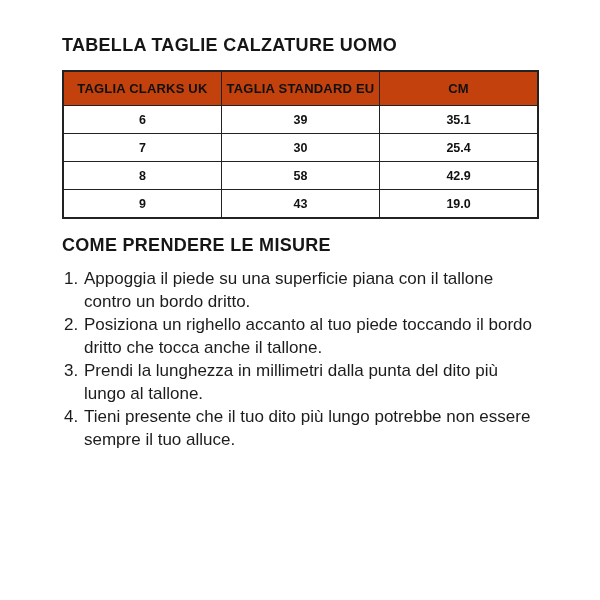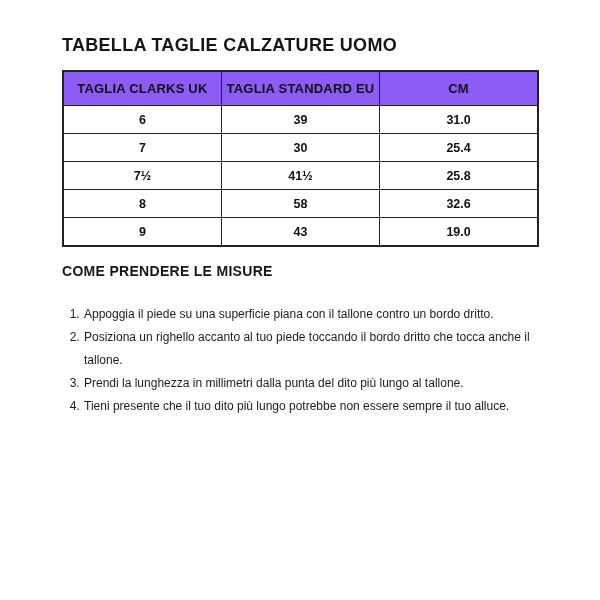--- a/index.html
+++ b/index.html
@@ -31,43 +31,43 @@
     border: 2px solid #222222;
   }
   table.size-table th,
   table.size-table td {
     border: 1px solid #222222;
     text-align: center;
     vertical-align: middle;
     font-weight: bold;
   }
   table.size-table th {
-    background: #8b5cf6;
+    background: #c2410c;
     height: 35px;
     font-size: 13px;
     letter-spacing: 0.2px;
   }
   table.size-table td {
     height: 28px;
     font-size: 12.5px;
     background: #ffffff;
   }
   .section-title {
-    font-size: 14px;
+    font-size: 18px;
     font-weight: bold;
     letter-spacing: 0.3px;
     line-height: 1.1;
     margin-top: 17px;
-    margin-bottom: 24px;
+    margin-bottom: 11px;
     color: #161616;
   }
   ol.instructions {
     list-style-position: outside;
     padding-left: 21px;
-    font-size: 12px;
+    font-size: 17px;
     line-height: 23px;
     color: #1c1c1c;
     width: 478px;
   }
   ol.instructions li { padding-left: 1px; }
 </style>
 </head>
 <body>
 
 <div class="page">
@@ -79,36 +79,31 @@
       <tr>
         <th>TAGLIA CLARKS UK</th>
         <th>TAGLIA STANDARD EU</th>
         <th>CM</th>
       </tr>
     </thead>
     <tbody>
       <tr>
         <td>6</td>
         <td>39</td>
-        <td>31.0</td>
+        <td>35.1</td>
       </tr>
       <tr>
         <td>7</td>
         <td>30</td>
         <td>25.4</td>
       </tr>
       <tr>
-        <td>7½</td>
-        <td>41½</td>
-        <td>25.8</td>
-      </tr>
-      <tr>
         <td>8</td>
         <td>58</td>
-        <td>32.6</td>
+        <td>42.9</td>
       </tr>
       <tr>
         <td>9</td>
         <td>43</td>
         <td>19.0</td>
       </tr>
     </tbody>
   </table>
 
   <h2 class="section-title">COME PRENDERE LE MISURE</h2>

